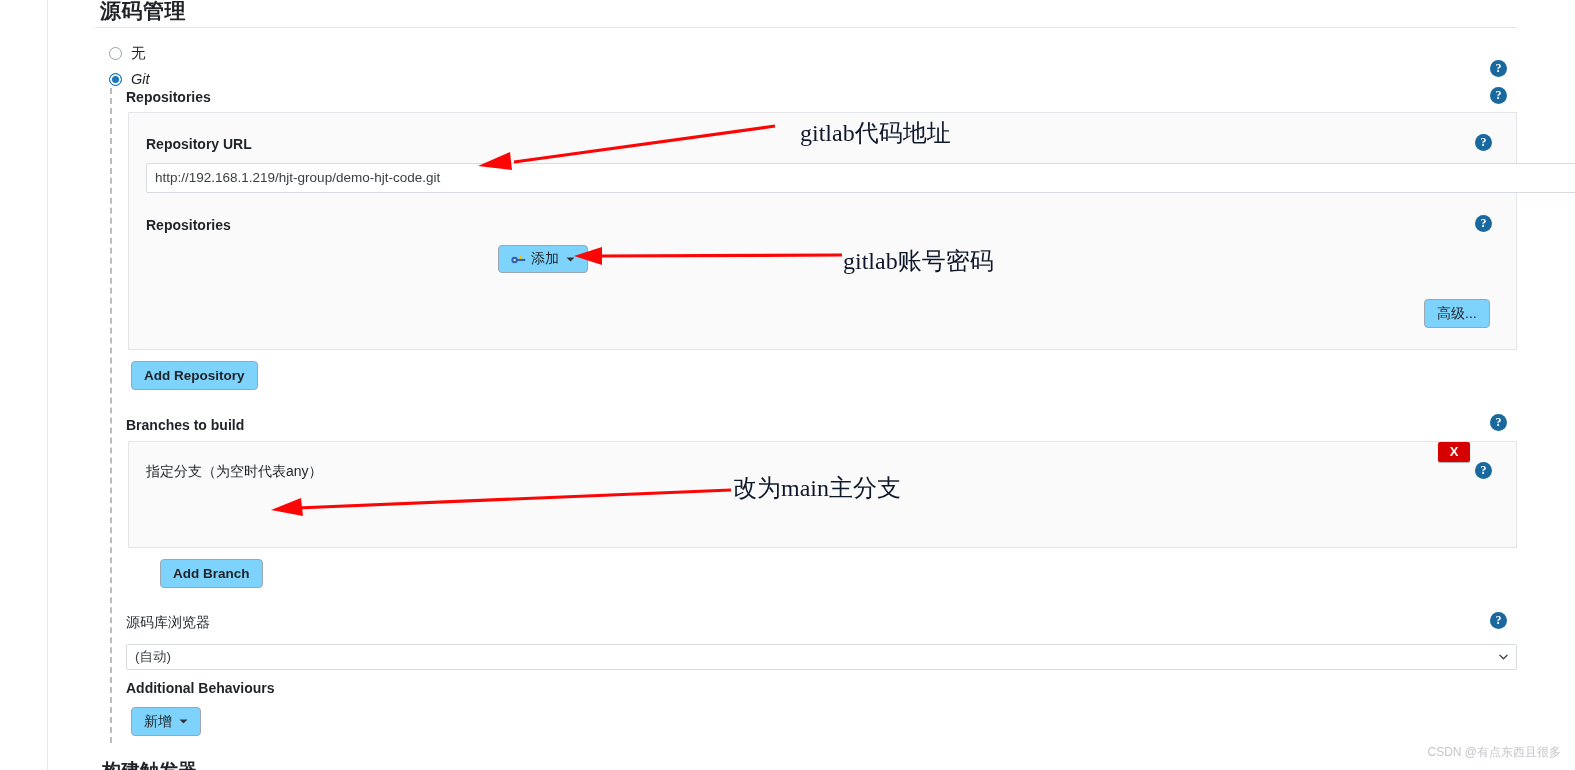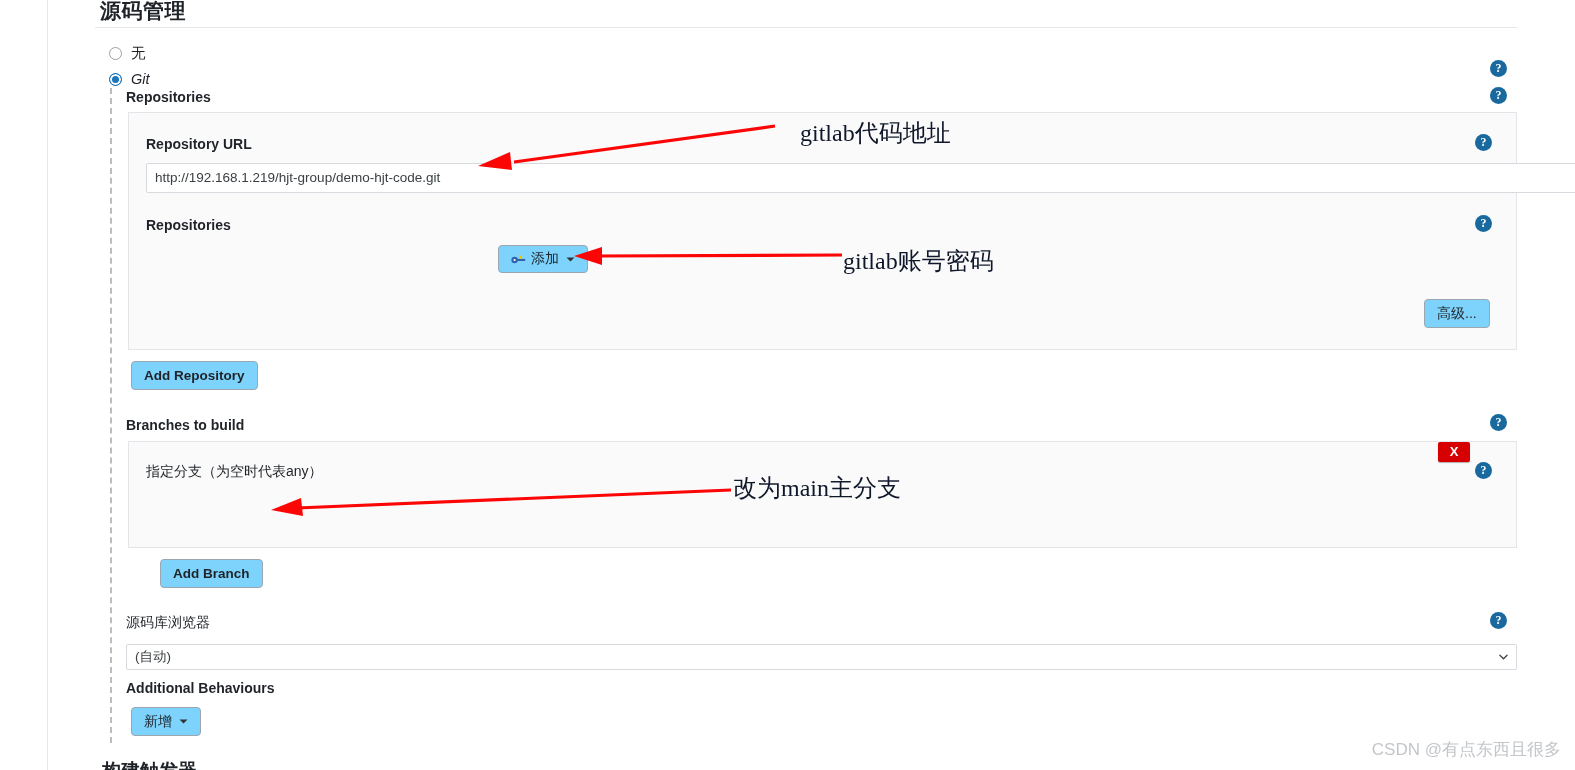--- a/index.html
+++ b/index.html
@@ -199,21 +199,21 @@
     font-size: 24px;
     white-space: nowrap;
     font-family: Liberation Serif, serif;
   }
   .arrow-svg { position: absolute; pointer-events: none; }
 
   .watermark {
     position: absolute;
     right: 14px; bottom: 9px;
     color: #c3c6ca;
-    font-size: 17px;
+    font-size: 12px;
     white-space: nowrap;
   }
 
   .cut-text {
     position: absolute;
     left: 102px; bottom: 0px;
     font-size: 19px;
     font-weight: bold;
     color: #1f2328;
     height: 10px;

